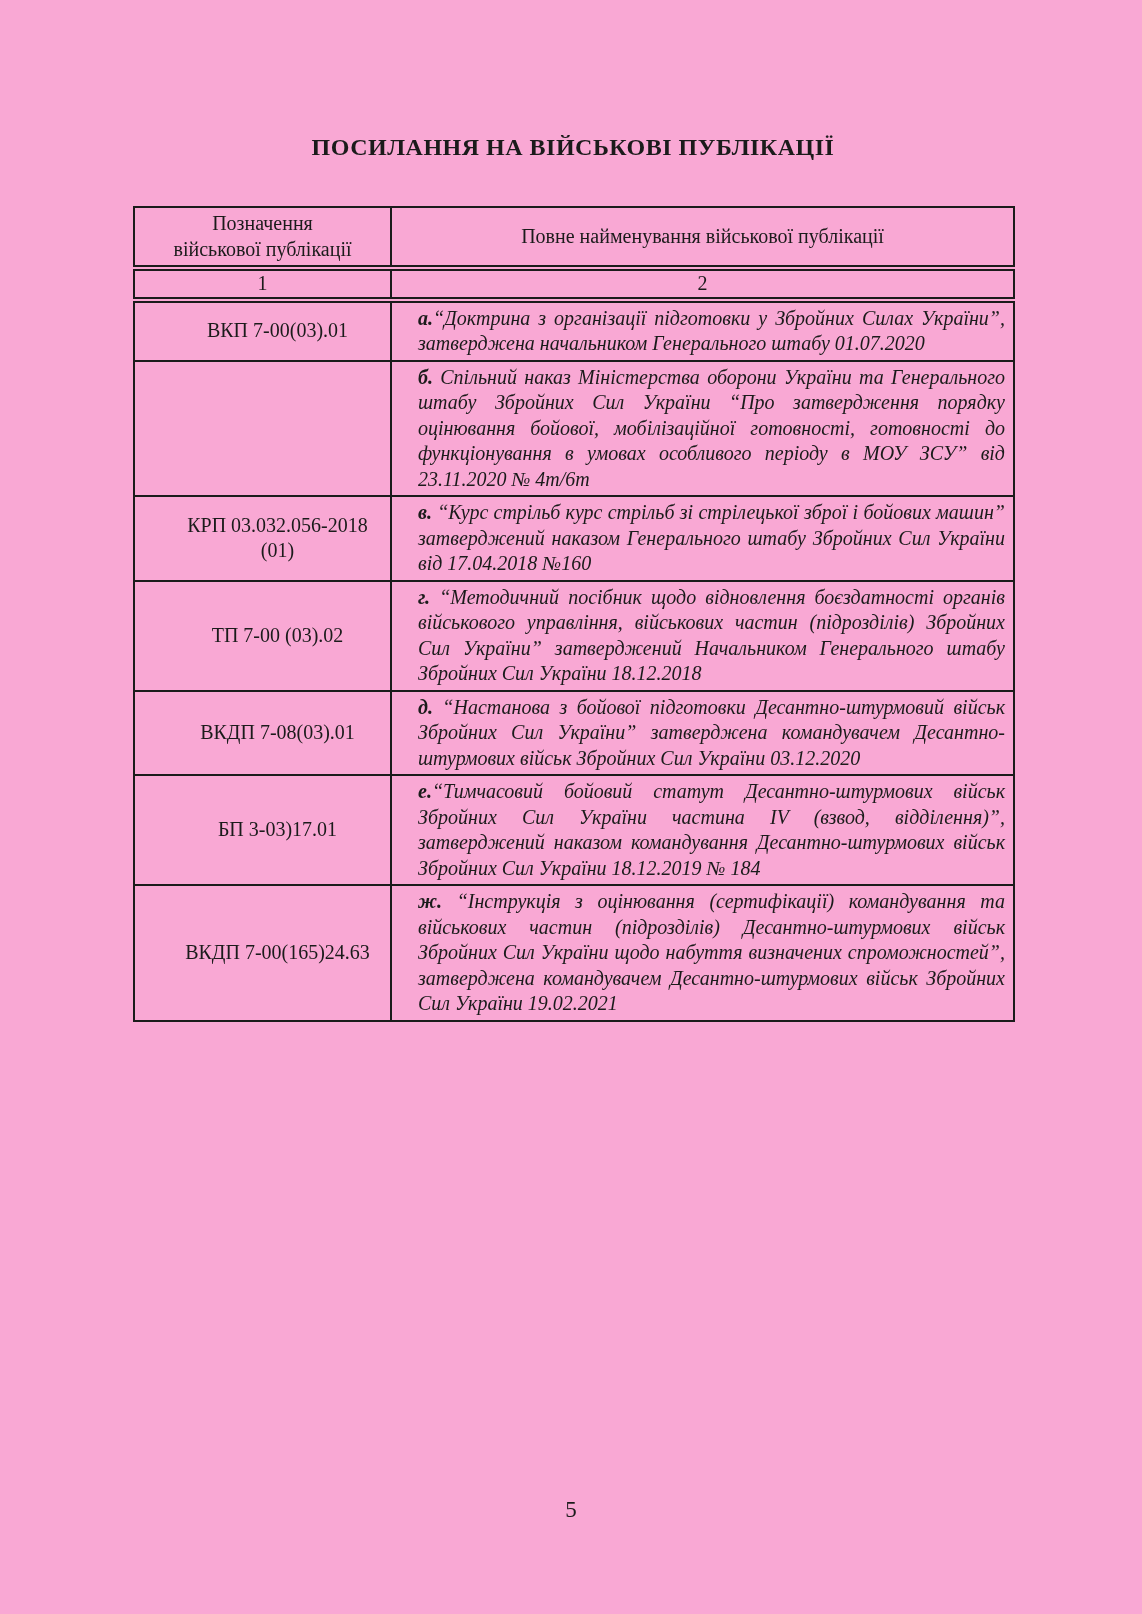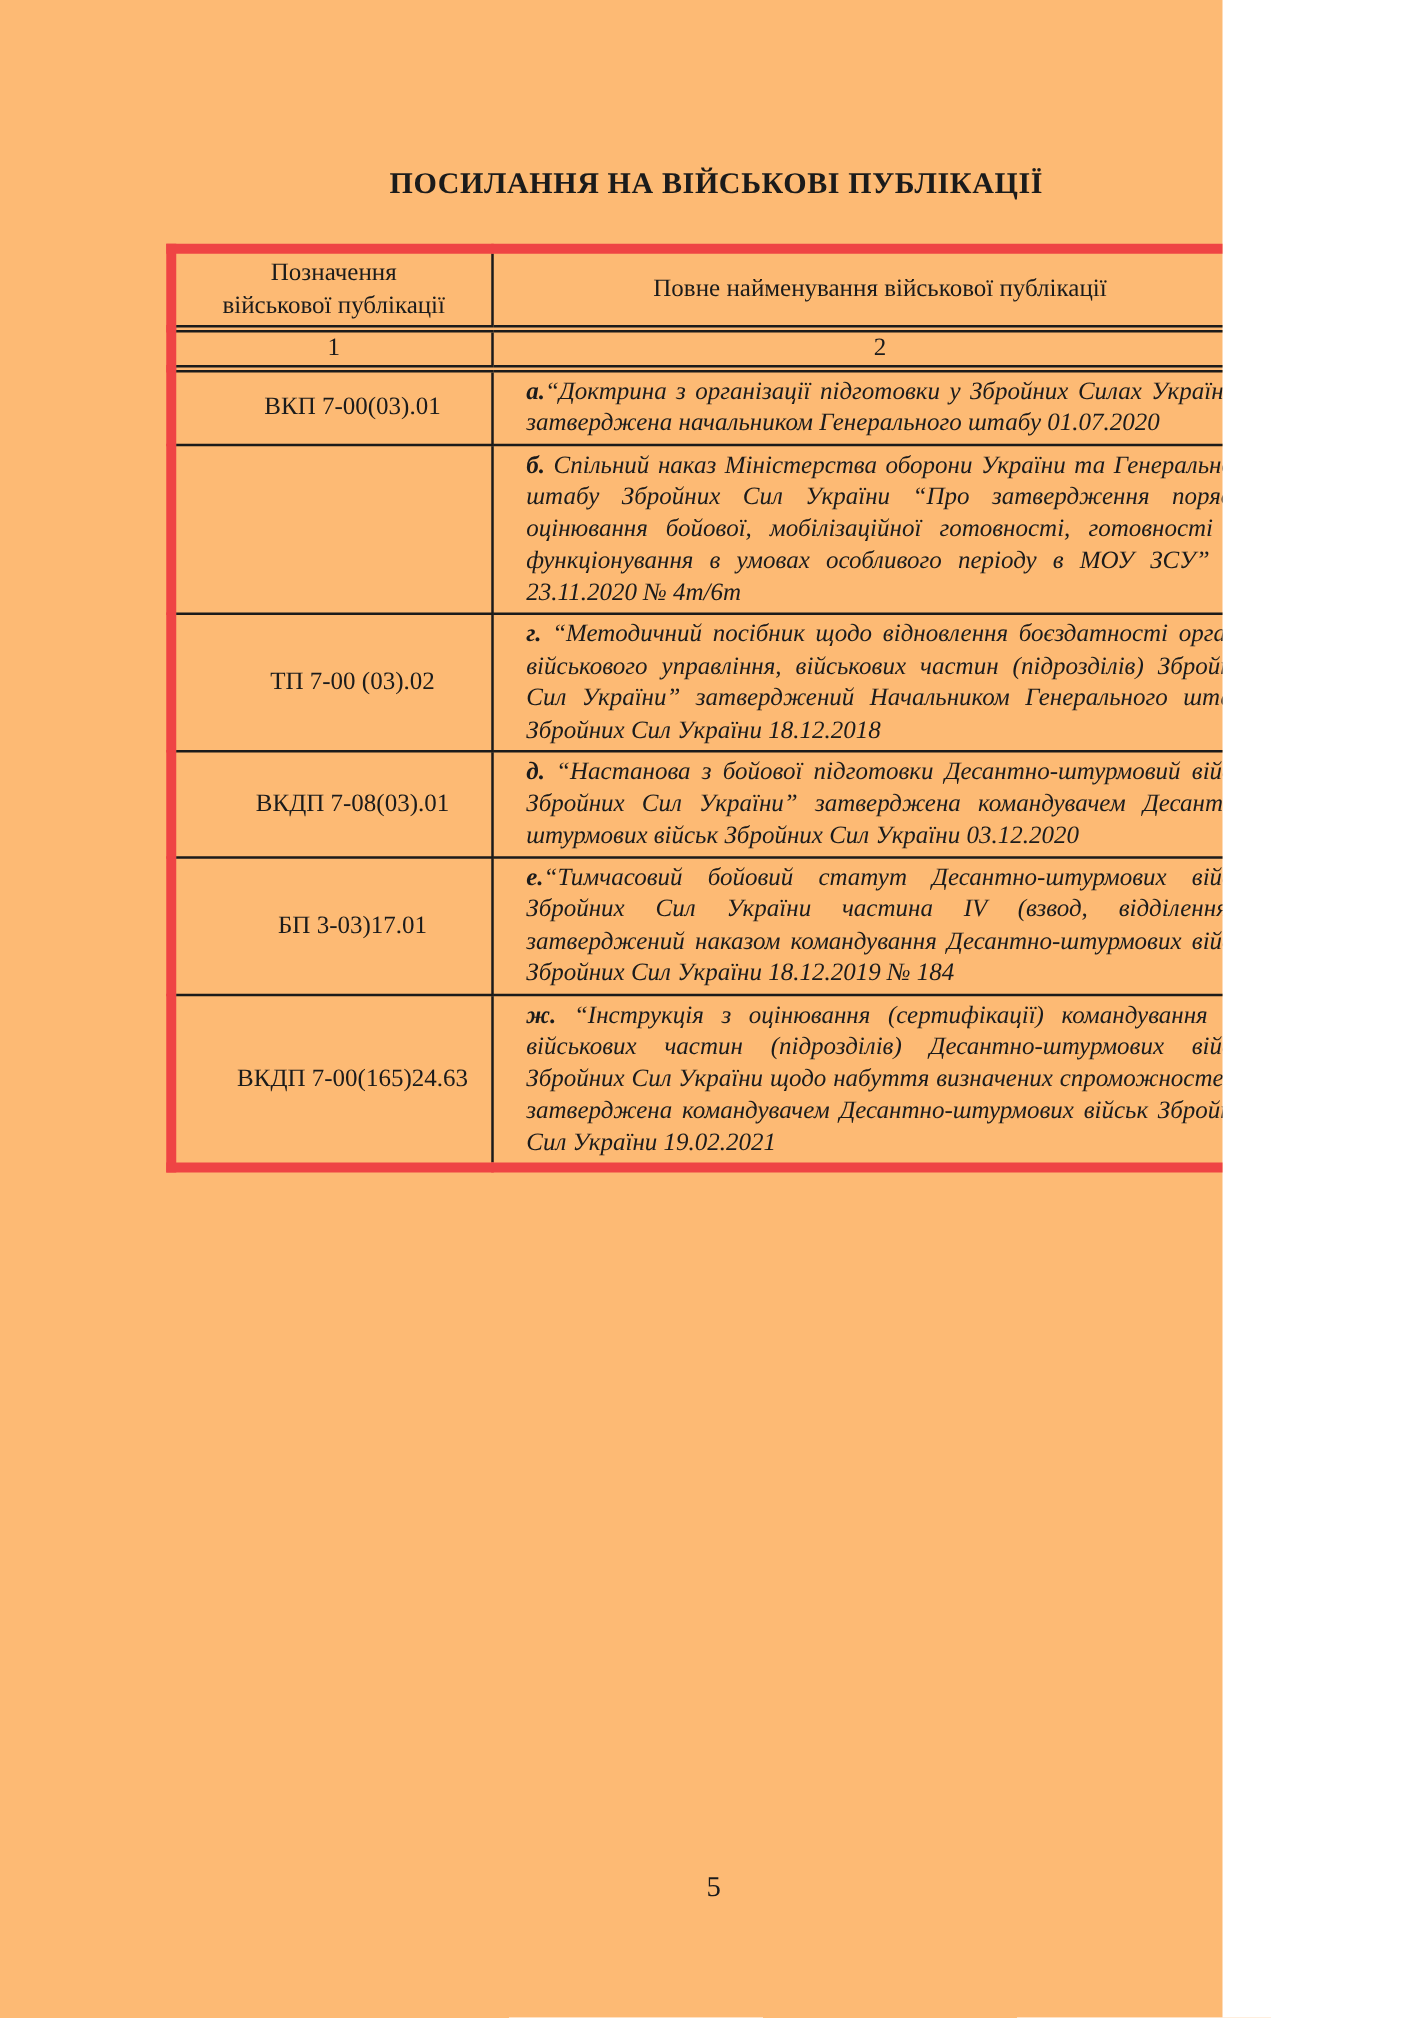--- a/index.html
+++ b/index.html
@@ -2,47 +2,47 @@
 <html><head>
 <meta charset="utf-8">
 <style>
   html, body {
     margin: 0;
     padding: 0;
     background: #ffffff;
   }
   .page {
     position: relative;
-    width: 978px;
+    width: 1142px;
     height: 1614px;
-    background: #fdba74;
+    background: #f9a8d4;
     font-family: "Liberation Serif", serif;
     color: #1b1b1b;
     overflow: hidden;
   }
   .doc-title {
     position: absolute;
     top: 134px;
     left: 133px;
     width: 880px;
     margin: 0;
     text-align: center;
     font-size: 24px;
     font-weight: bold;
     letter-spacing: 0.5px;
     color: #1b1b1b;
   }
   table.pub-table {
     position: absolute;
-    top: 195px;
+    top: 206px;
     left: 133px;
     width: 880px;
     border-collapse: collapse;
     table-layout: fixed;
-    border: 8px solid #ef4444;
+    border: 1px solid #ef4444;
   }
   col.c1 { width: 257px; }
   col.c2 { width: 623px; }
   .pub-table td {
     border: 2px solid #1b1b1b;
     font-size: 20px;
     line-height: 25.5px;
     vertical-align: middle;
     padding: 2px 10px;
     color: #1b1b1b;
@@ -110,20 +110,25 @@
       <tr class="row">
         <td class="des">ВКП 7-00(03).01</td>
         <td class="desc"><span class="marker">а.</span><span>“Доктрина з організації підготовки у Збройних Силах України”, затверджена начальником Генерального штабу 01.07.2020</span></td>
       </tr>
 
       <tr class="row">
         <td class="des"></td>
         <td class="desc"><span class="marker">б.</span><span> Спільний наказ Міністерства оборони України та Генерального штабу Збройних Сил України “Про затвердження порядку оцінювання бойової, мобілізаційної готовності, готовності до функціонування в умовах особливого періоду в МОУ ЗСУ” від 23.11.2020 № 4т/6т</span></td>
       </tr>
 
+      <tr class="row">
+        <td class="des">КРП 03.032.056-2018
+(01)</td>
+        <td class="desc"><span class="marker">в.</span><span> “Курс стрільб курс стрільб зі стрілецької зброї і бойових машин” затверджений наказом Генерального штабу Збройних Сил України від 17.04.2018 №160</span></td>
+      </tr>
 
       <tr class="row">
         <td class="des">ТП 7-00 (03).02</td>
         <td class="desc"><span class="marker">г.</span><span> “Методичний посібник щодо відновлення боєздатності органів військового управління, військових частин (підрозділів) Збройних Сил України” затверджений Начальником Генерального штабу Збройних Сил України 18.12.2018</span></td>
       </tr>
 
       <tr class="row">
         <td class="des">ВКДП 7-08(03).01</td>
         <td class="desc"><span class="marker">д.</span><span> “Настанова з бойової підготовки Десантно-штурмовий військ Збройних Сил України” затверджена командувачем Десантно-штурмових військ Збройних Сил України 03.12.2020</span></td>
       </tr>

